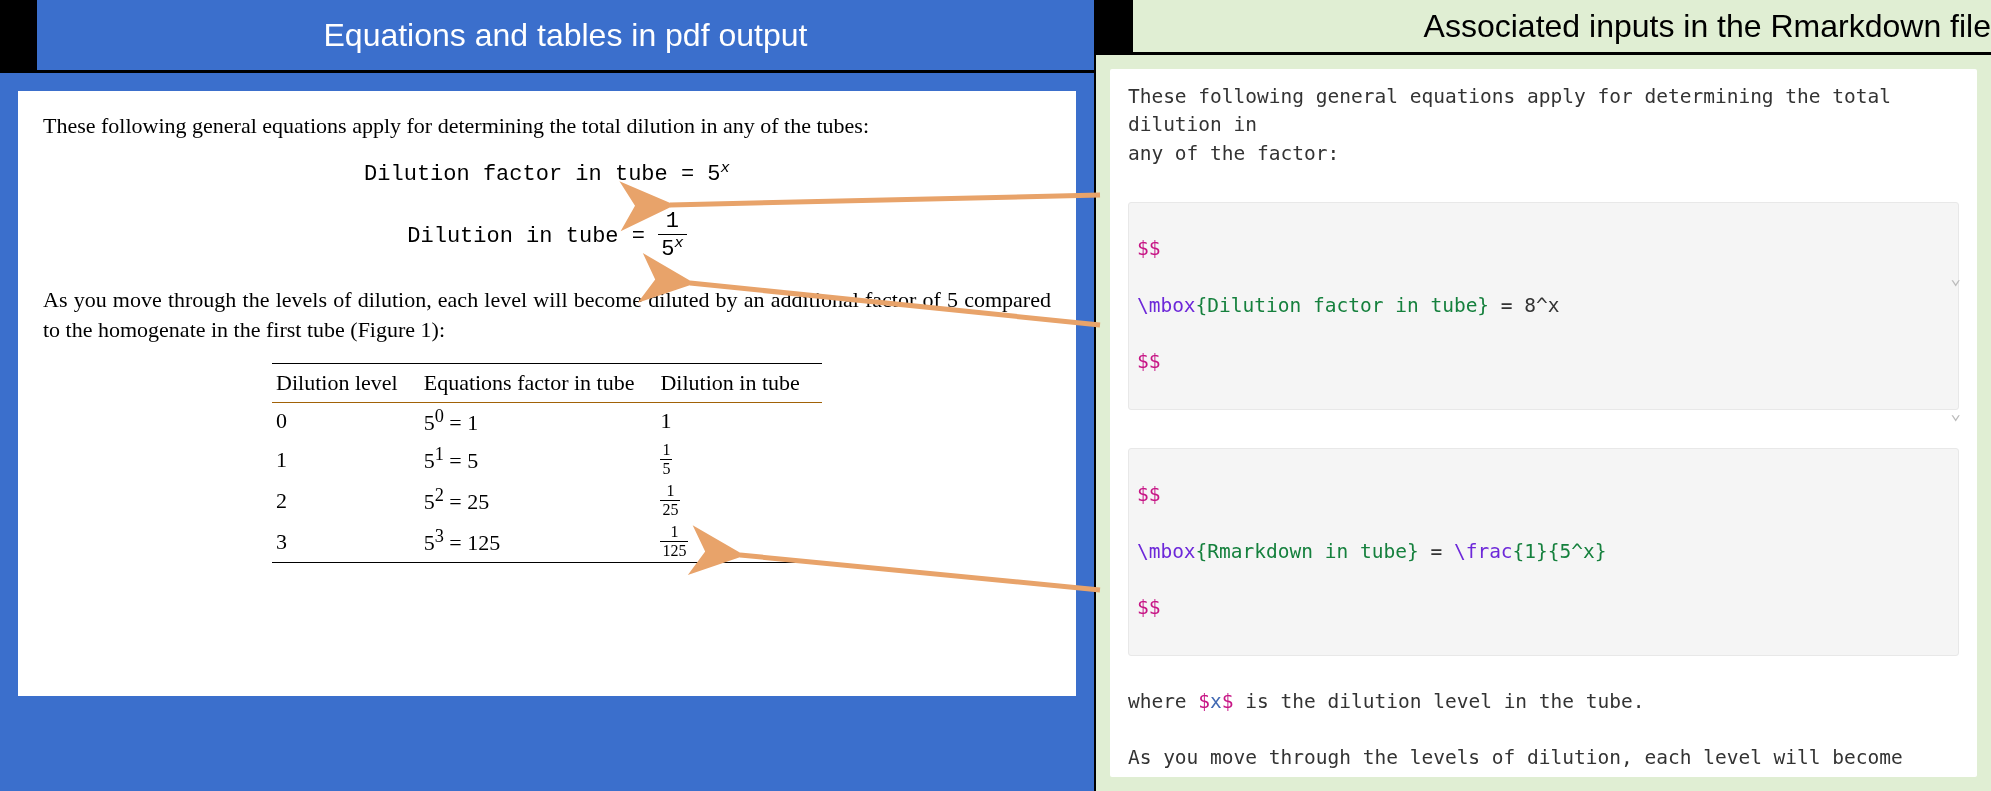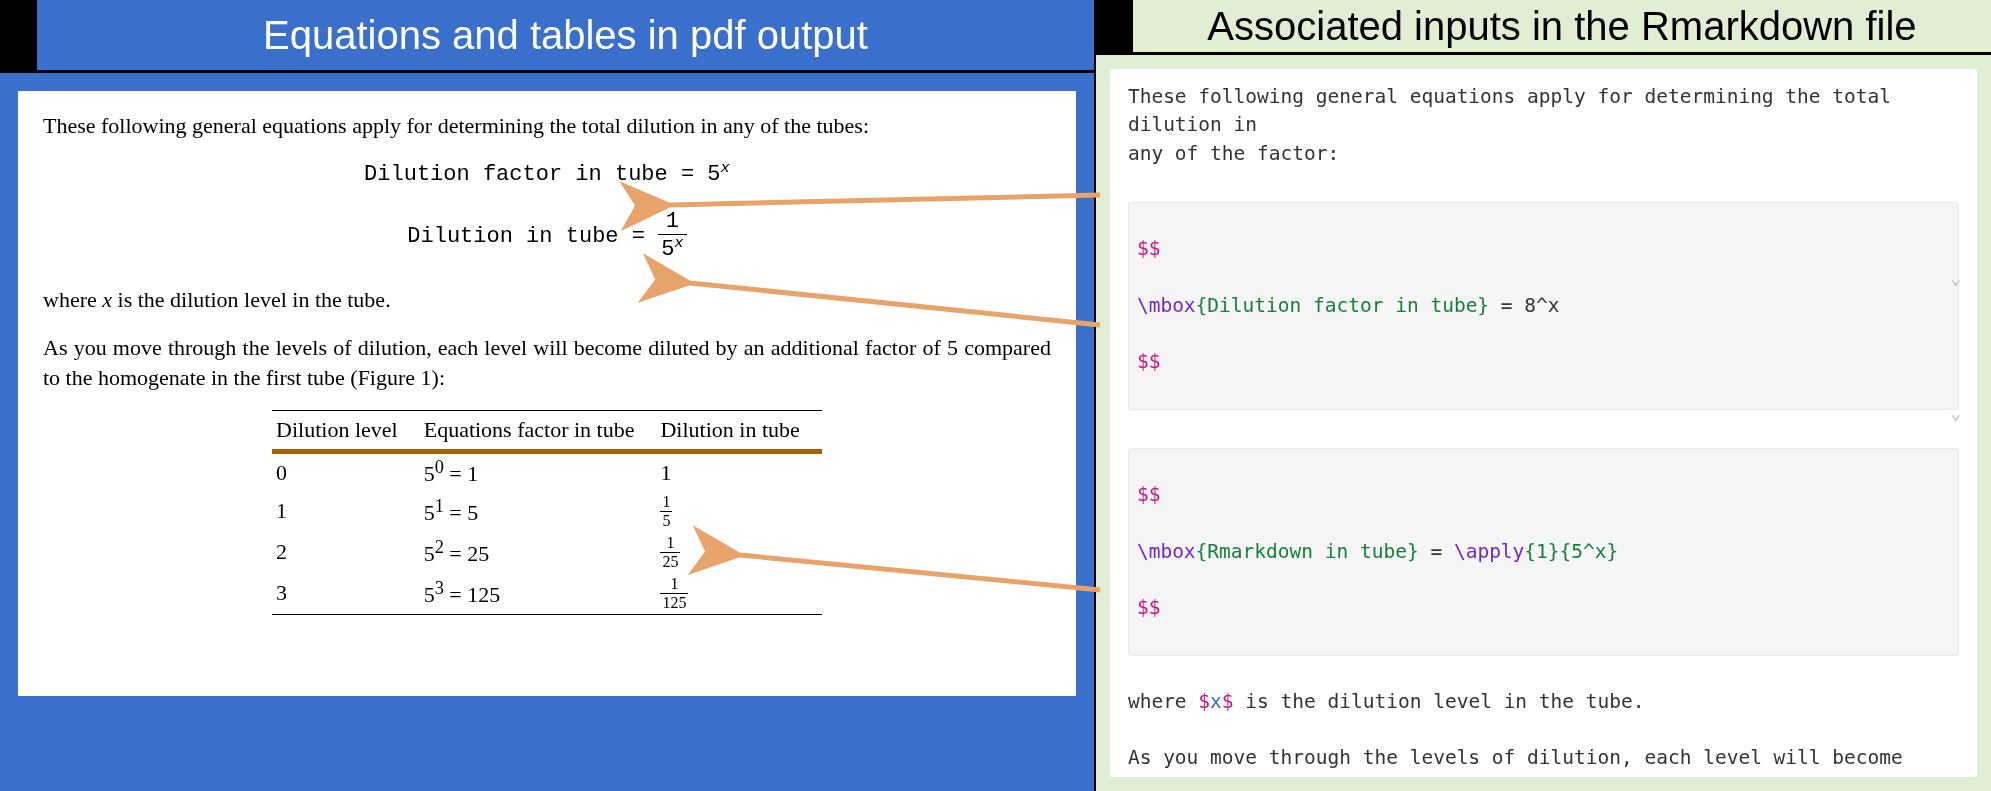--- a/index.html
+++ b/index.html
@@ -27,33 +27,34 @@
     height: 100%;
     display: flex;
     flex-direction: column;
     border-left: 2px solid #000;
   }
   .panel-header {
     height: 70px;
     display: flex;
     align-items: center;
     justify-content: center;
-    font-size: 40px;
+    font-size: 32px;
     border-bottom: 3px solid #000;
     margin-left: 37px;
   }
   .left-header {
     background: #3b6fcc;
     color: #fff;
     font-weight: 400;
   }
   .right-header {
     background: #e0eed3;
     color: #000;
     font-weight: 400;
+    justify-content: flex-end;
   }
   .left-body {
     flex: 1;
     background: #3b6fcc;
     padding: 18px;
   }
   .pdf-page {
     background: #fff;
     padding: 20px 25px 25px 25px;
     font-family: 'Times New Roman', serif;
@@ -92,21 +93,21 @@
   .pdf-table {
     margin: 6px auto 0 auto;
     border-collapse: collapse;
     font-size: 22px;
   }
   .pdf-table th {
     font-weight: 400;
     text-align: left;
     padding: 6px 22px 6px 4px;
     border-top: 1.5px solid #000;
-    border-bottom: 5px solid #a16207;
+    border-bottom: 1px solid #a16207;
   }
   .pdf-table td {
     padding: 3px 22px 3px 4px;
     text-align: left;
     vertical-align: middle;
   }
   .pdf-table tr:last-child td {
     border-bottom: 1.5px solid #000;
   }
   .sfrac {
@@ -182,23 +183,20 @@
         </div>
 
         <div class="eq">
           <span>Dilution in tube = </span>
           <span class="frac">
             <span class="num">1</span>
             <span class="den"><span>5</span><sup class="ital">x</sup></span>
           </span>
         </div>
 
-        <div class="pdf-text">
-          <span>where </span><span class="ital">x</span><span> is the dilution level in the tube.</span>
-        </div>
 
         <div class="pdf-text">As you move through the levels of dilution, each level will become diluted by an additional factor of 5 compared to the homogenate in the first tube (Figure 1):</div>
 
         <table class="pdf-table">
           <tbody>
               <tr>
             <th>Dilution level</th>
             <th>Equations factor in tube</th>
             <th>Dilution in tube</th>
           </tr>
@@ -243,21 +241,21 @@
         <div class="code-block">
 <span class="tok-delim">$$</span>
 <br><span class="tok-cmd">\mbox</span><span class="tok-brace">{Dilution factor in tube}</span><span> = 8^x</span>
 <br><span class="tok-delim">$$</span>
         </div>
         <span class="chev" style="top:210px">⌄</span>
         <div style="height:26px"></div>
 
         <div class="code-block">
 <span class="tok-delim">$$</span>
-<br><span class="tok-cmd">\mbox</span><span class="tok-brace">{Rmarkdown in tube}</span><span> = </span><span class="tok-cmd">\apply</span><span class="tok-brace">{1}{5^x}</span>
+<br><span class="tok-cmd">\mbox</span><span class="tok-brace">{Rmarkdown in tube}</span><span> = </span><span class="tok-cmd">\frac</span><span class="tok-brace">{1}{5^x}</span>
 <br><span class="tok-delim">$$</span>
         </div>
         <span class="chev" style="top:345px">⌄</span>
         <div style="height:26px"></div>
 
         <div class="code-line"><span>where </span><span class="tok-delim">$</span><span class="tok-math">x</span><span class="tok-delim">$</span><span> is the dilution level in the tube.</span></div>
 
         <div class="code-line">&nbsp;</div>
 
         <div class="code-line">As you move through the levels of dilution, each level will become diluted by an</div>

